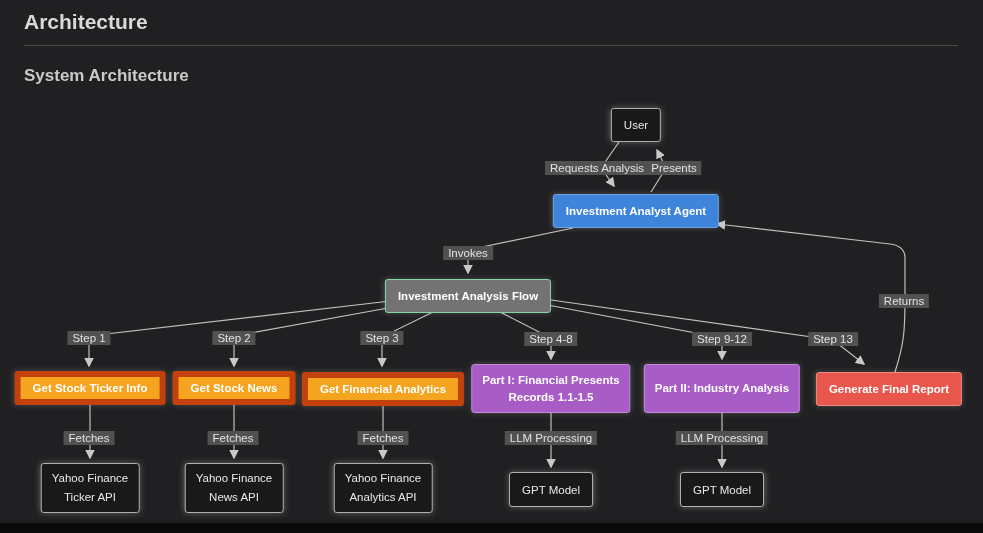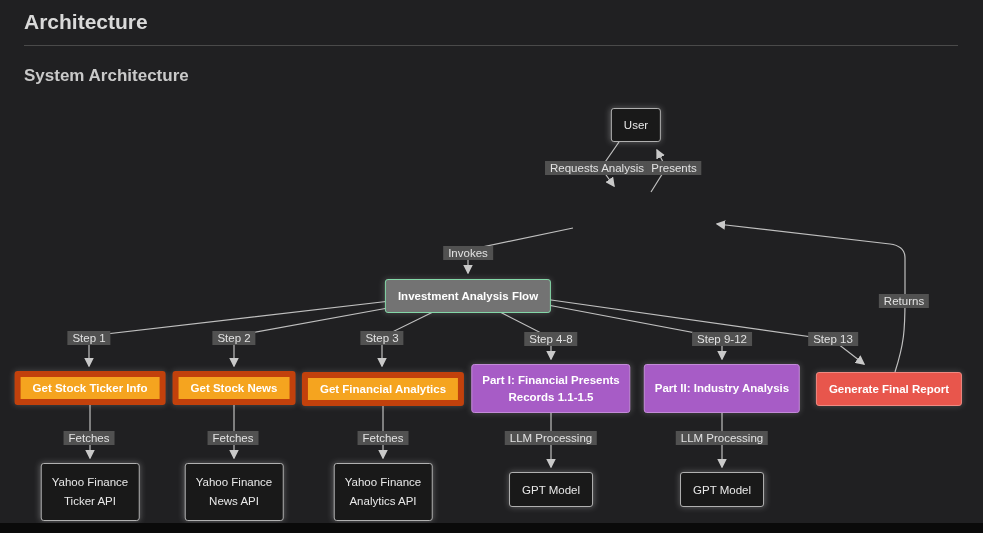--- a/index.html
+++ b/index.html
@@ -28,21 +28,21 @@
     display:flex; flex-direction:column; justify-content:center;
     font-size:11.5px; white-space:nowrap;
   }
   .node-default {
     background:#191919; border:1px solid #b0b0b0; color:#e8e8e8;
     box-shadow:0 0 6px rgba(235,235,235,.33);
   }
   .node-colored { color:#ffffff; font-weight:bold; box-shadow:0 0 6px rgba(235,235,235,.22); }
   .h1line { height:34px; padding:0 12px; }
   .h2line { height:49px; padding:0 10px; line-height:17px; }
-  .h2line-default { height:58px; padding:16px 10px; line-height:19px; }
+  .h2line-default { height:50px; padding:16px 10px; line-height:19px; }
   .node-blue   { background:#3d84da; border:1px solid #6ea4e6; }
   .node-green  { background:#737373; border:1px solid #83d8a8; }
   .node-orange { background:#f5a41f; border:6px solid #c2410c; }
   .node-purple { background:#a75cc6; border:1px solid #c38bd8; }
   .node-red    { background:#e8564c; border:1px solid #f08a82; }
 
   .elabel {
     position:absolute; transform:translate(-50%,-50%);
     background:#515151; color:#e2e2e2;
     font-size:11.5px; padding:1px 5px; white-space:nowrap;
@@ -81,20 +81,23 @@
       <path d="M 551 413 L 551 467" marker-end="url(#arrow)"></path>
       <path d="M 722 412 L 722 467" marker-end="url(#arrow)"></path>
       <path d="M 895 372 C 904 344 905 330 905 300 L 905 258 Q 905 246 890 244 L 717 224" marker-end="url(#arrow)"></path>
     </g>
   </svg>
 
   <div class="node node-default h1line" style="left:636px; top:108px; min-width:48px;">
     <span>User</span>
   </div>
 
+  <div class="node node-colored node-blue h1line" style="left:636px; top:194px; min-width:140px;">
+    <span>Investment Analyst Agent</span>
+  </div>
 
   <div class="node node-colored node-green h1line" style="left:468px; top:279px; min-width:138px;">
     <span>Investment Analysis Flow</span>
   </div>
 
   <div class="node node-colored node-orange h1line" style="left:90px; top:371px; min-width:120px;">
     <span>Get Stock Ticker Info</span>
   </div>
 
   <div class="node node-colored node-orange h1line" style="left:234px; top:371px; min-width:97px;">

